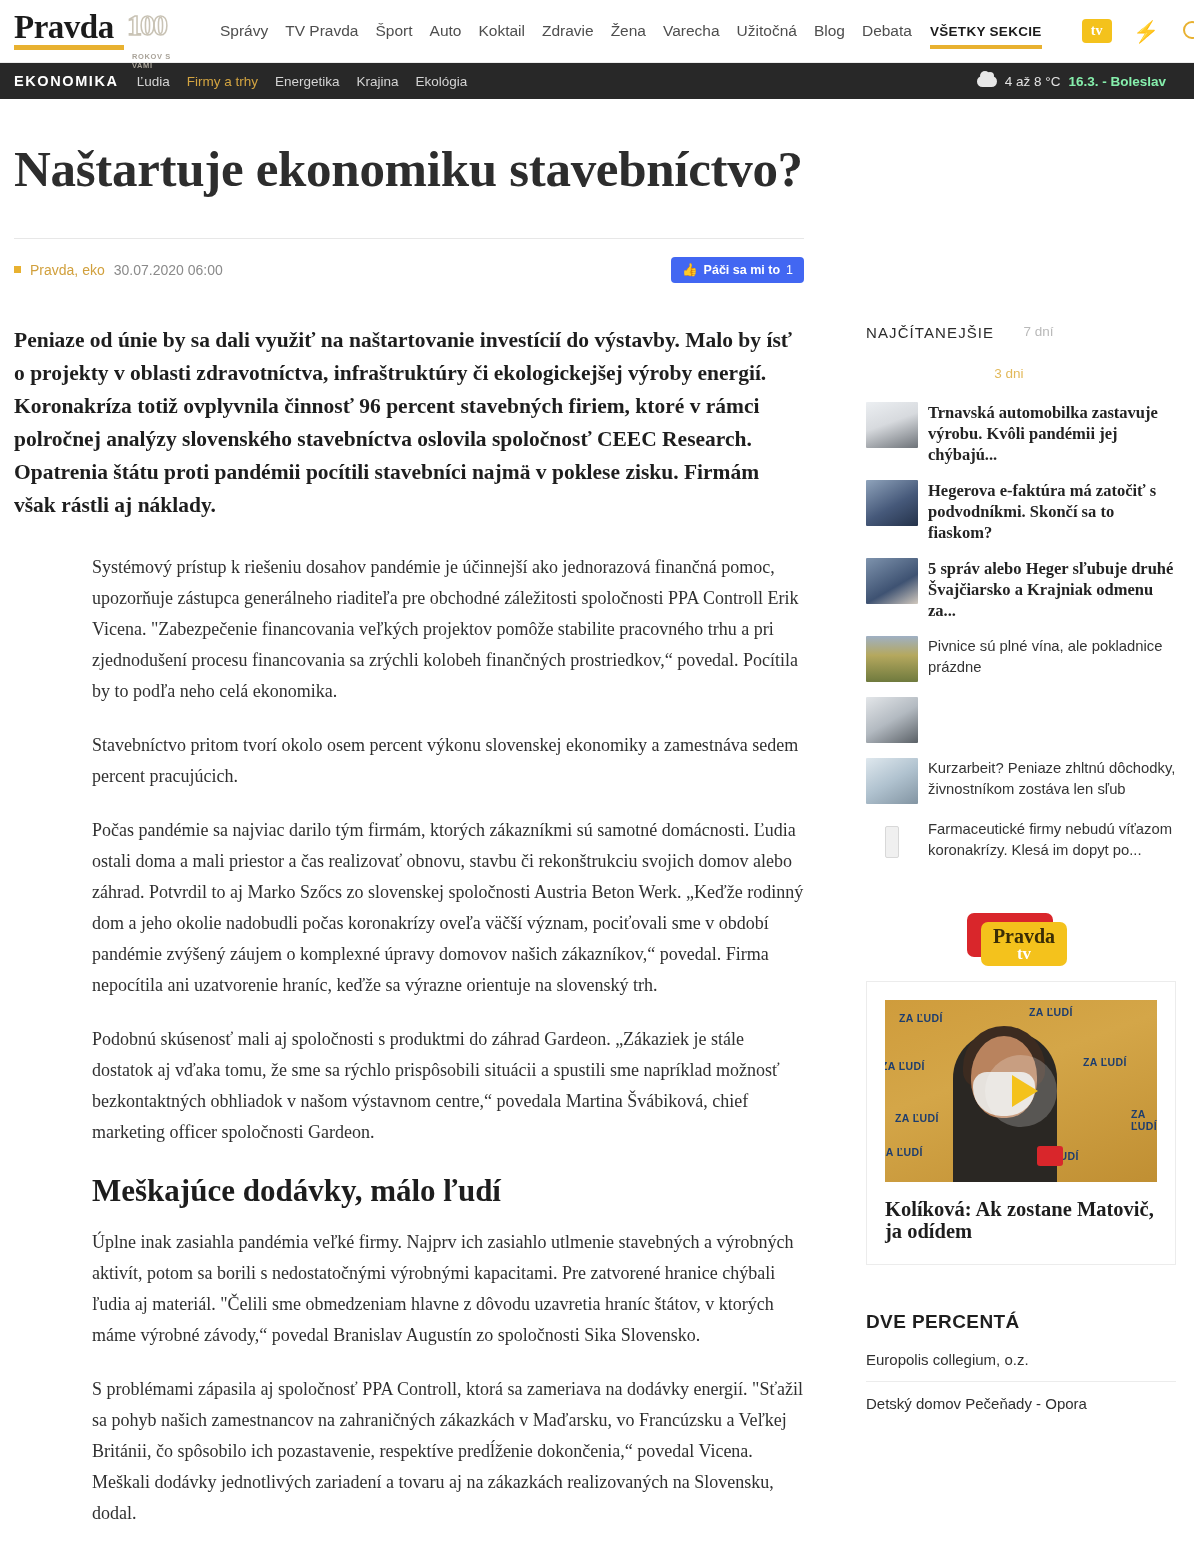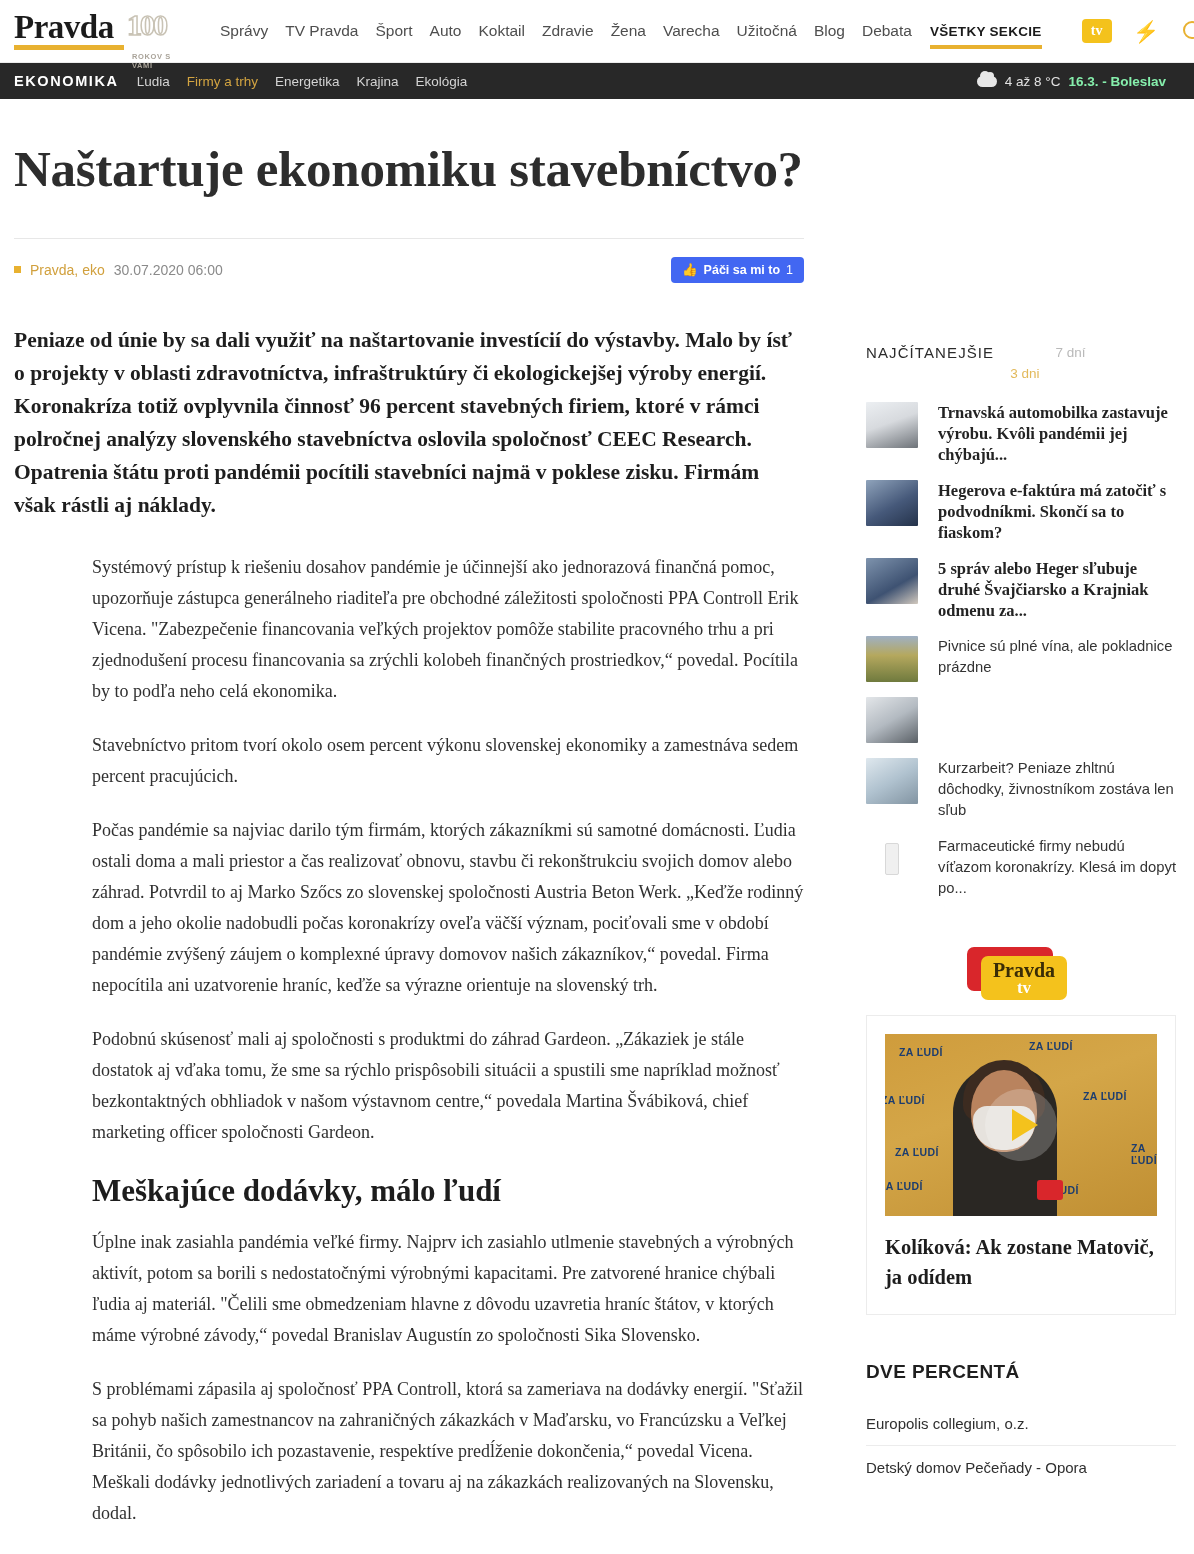--- a/index.html
+++ b/index.html
@@ -260,35 +260,35 @@
     font-family: "Liberation Serif", serif;
     font-size: 31px;
     line-height: 40px;
     font-weight: bold;
     color: #1d1d1d;
     margin: 14px 0 16px;
   }
 
   
   .sb-head {
-    display: flex; align-items: center; gap: 16px;
+    display: flex; align-items: flex-start; 
     margin-bottom: 16px;
   }
   .sb-head .t {
     font-size: 15px;
     letter-spacing: 1.1px;
     color: #2b2b2b;
   }
   .sb-head .tab { font-size: 13.5px; color: #b9b9b9; cursor: pointer; }
   .sb-head .tab.active { color: #e2b95b; margin-top: 42px; }
 
   .most-list { display: flex; flex-direction: column; }
   .most-item {
     display: flex;
-    gap: 20px;
+    gap: 10px;
     padding: 5px 0 10px;
     align-items: flex-start;
     cursor: pointer;
   }
   .thumb {
     width: 52px; height: 46px;
     flex: 0 0 52px;
     background: #d8d8d8;
     border-radius: 1px;
     overflow: hidden;
@@ -387,32 +387,32 @@
     width: 0; height: 0;
     border-left: 26px solid #f4c21c;
     border-top: 16px solid transparent;
     border-bottom: 16px solid transparent;
     margin-left: 8px;
   }
   .ptv-title {
     font-family: "Liberation Serif", serif;
     font-weight: bold;
     font-size: 20.5px;
-    line-height: 30px;
+    line-height: 22px;
     color: #1d1d1d;
     padding: 16px 18px 22px;
   }
 
   .dve-block { margin-top: 46px; }
   .dve-block h3 {
     font-size: 19px;
     letter-spacing: 0.4px;
     color: #1f1f1f;
     font-weight: bold;
-    margin-bottom: 32px;
+    margin-bottom: 18px;
   }
   .dve-row {
     font-size: 15px;
     color: #2f2f2f;
     padding: 13px 0;
     border-bottom: 1px solid #ececec;
     cursor: pointer;
   }
   .dve-row:first-of-type { padding-top: 0; }
   .dve-row:last-child { border-bottom: none; }

